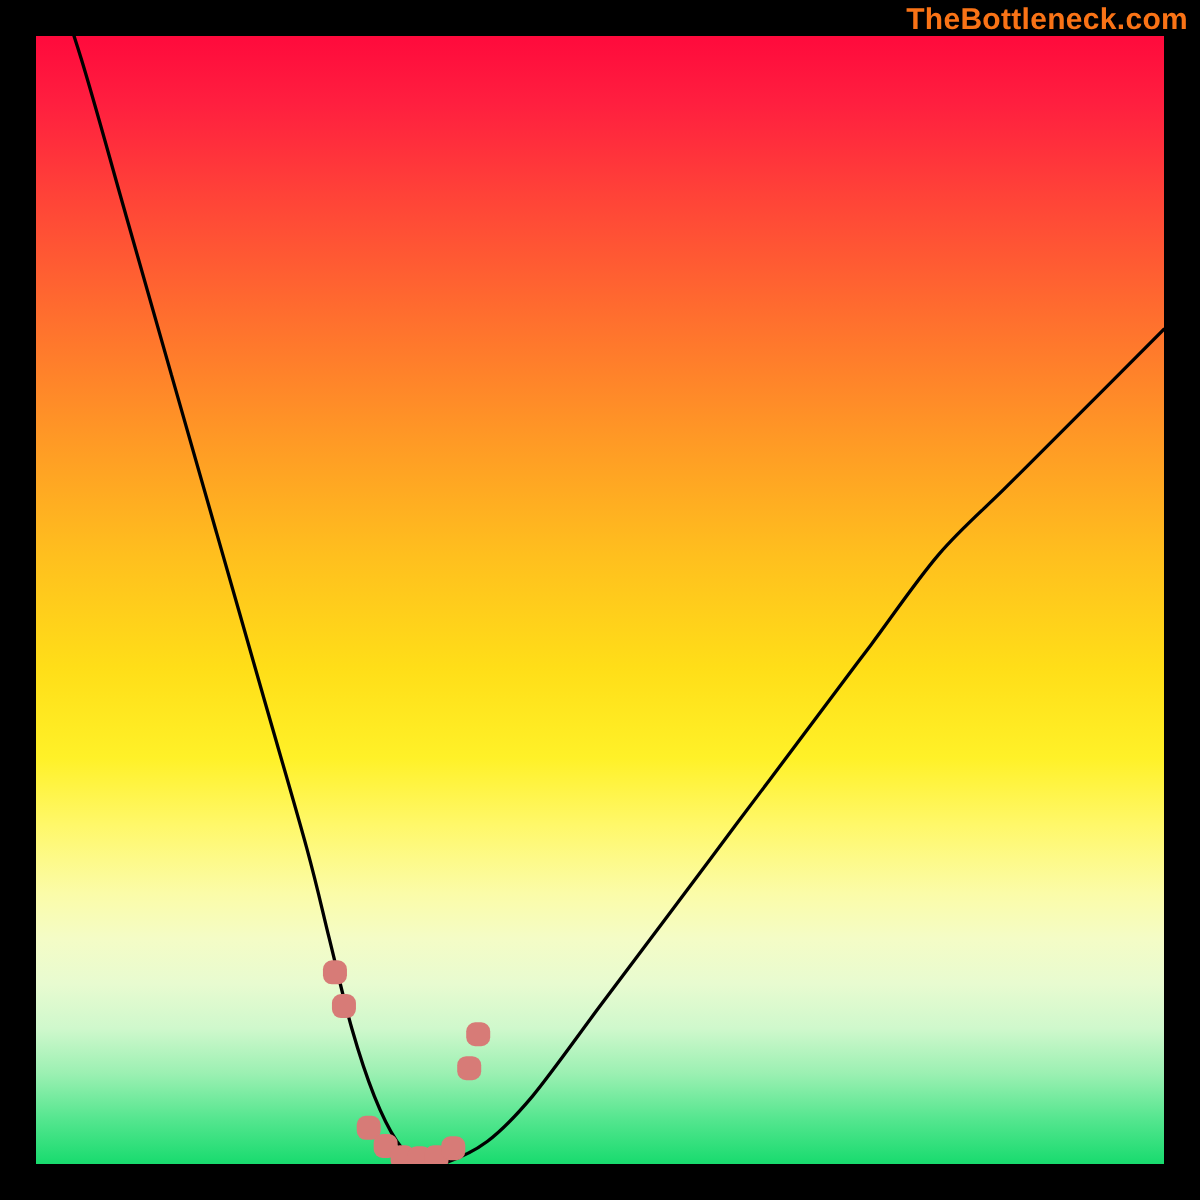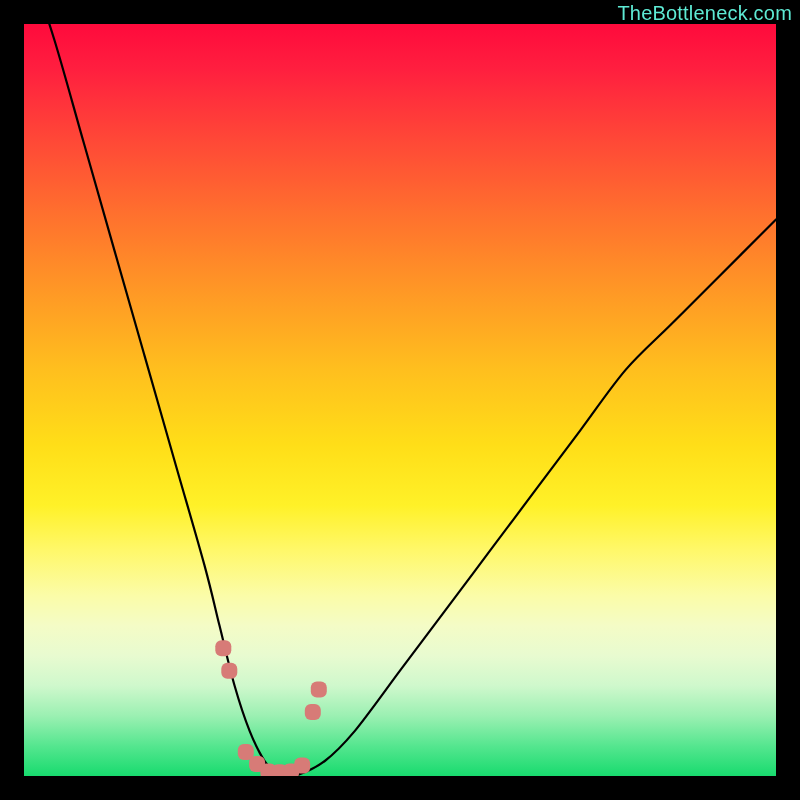--- a/index.html
+++ b/index.html
@@ -45,24 +45,25 @@
       #cff8cc 88%,
       #9bf0b2 92%,
       #55e68f 96%,
       #18db6e 100%
     );
   }
   .watermark {
     position: absolute;
     top: 2px;
     right: 8px;
-    color: #5eead4;
+    color: #f97316;
     font-size: 20px;
     letter-spacing: 0.2px;
     user-select: none;
+    font-weight: bold;
   }
   svg.curve {
     position: absolute;
     inset: 0;
     width: 100%;
     height: 100%;
   }
   .curve path.line {
     fill: none;
     stroke: #000;

